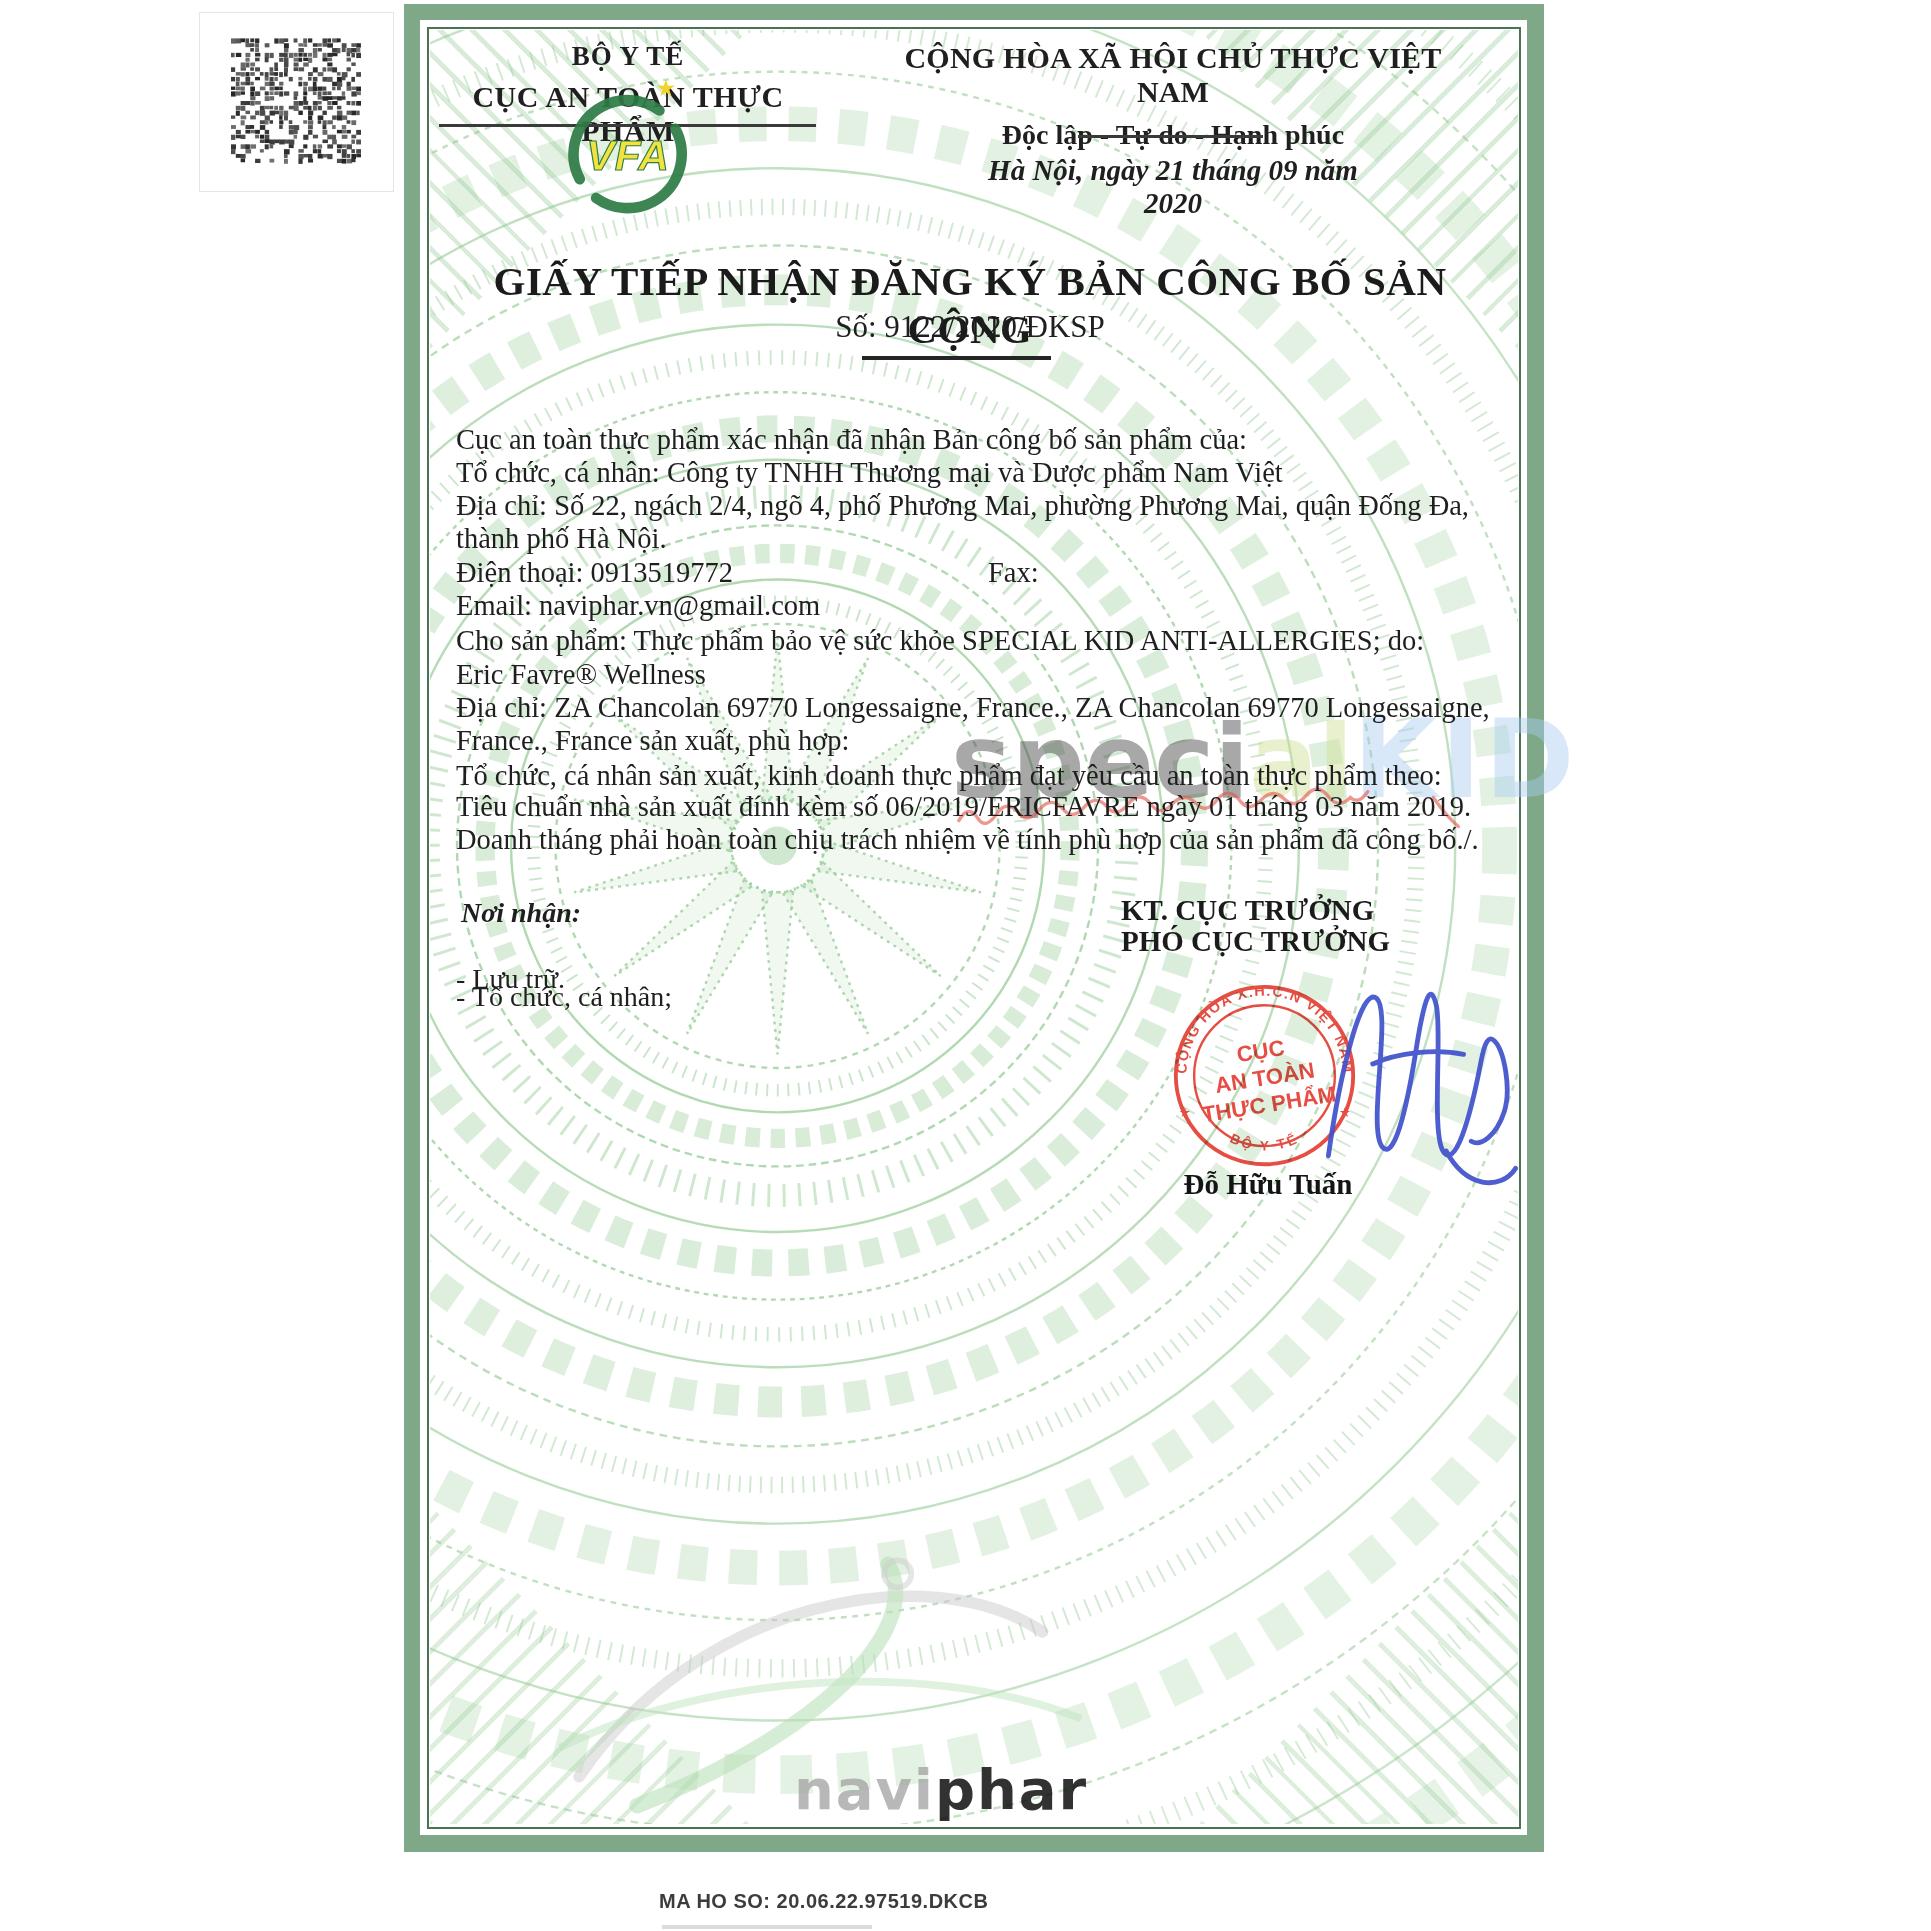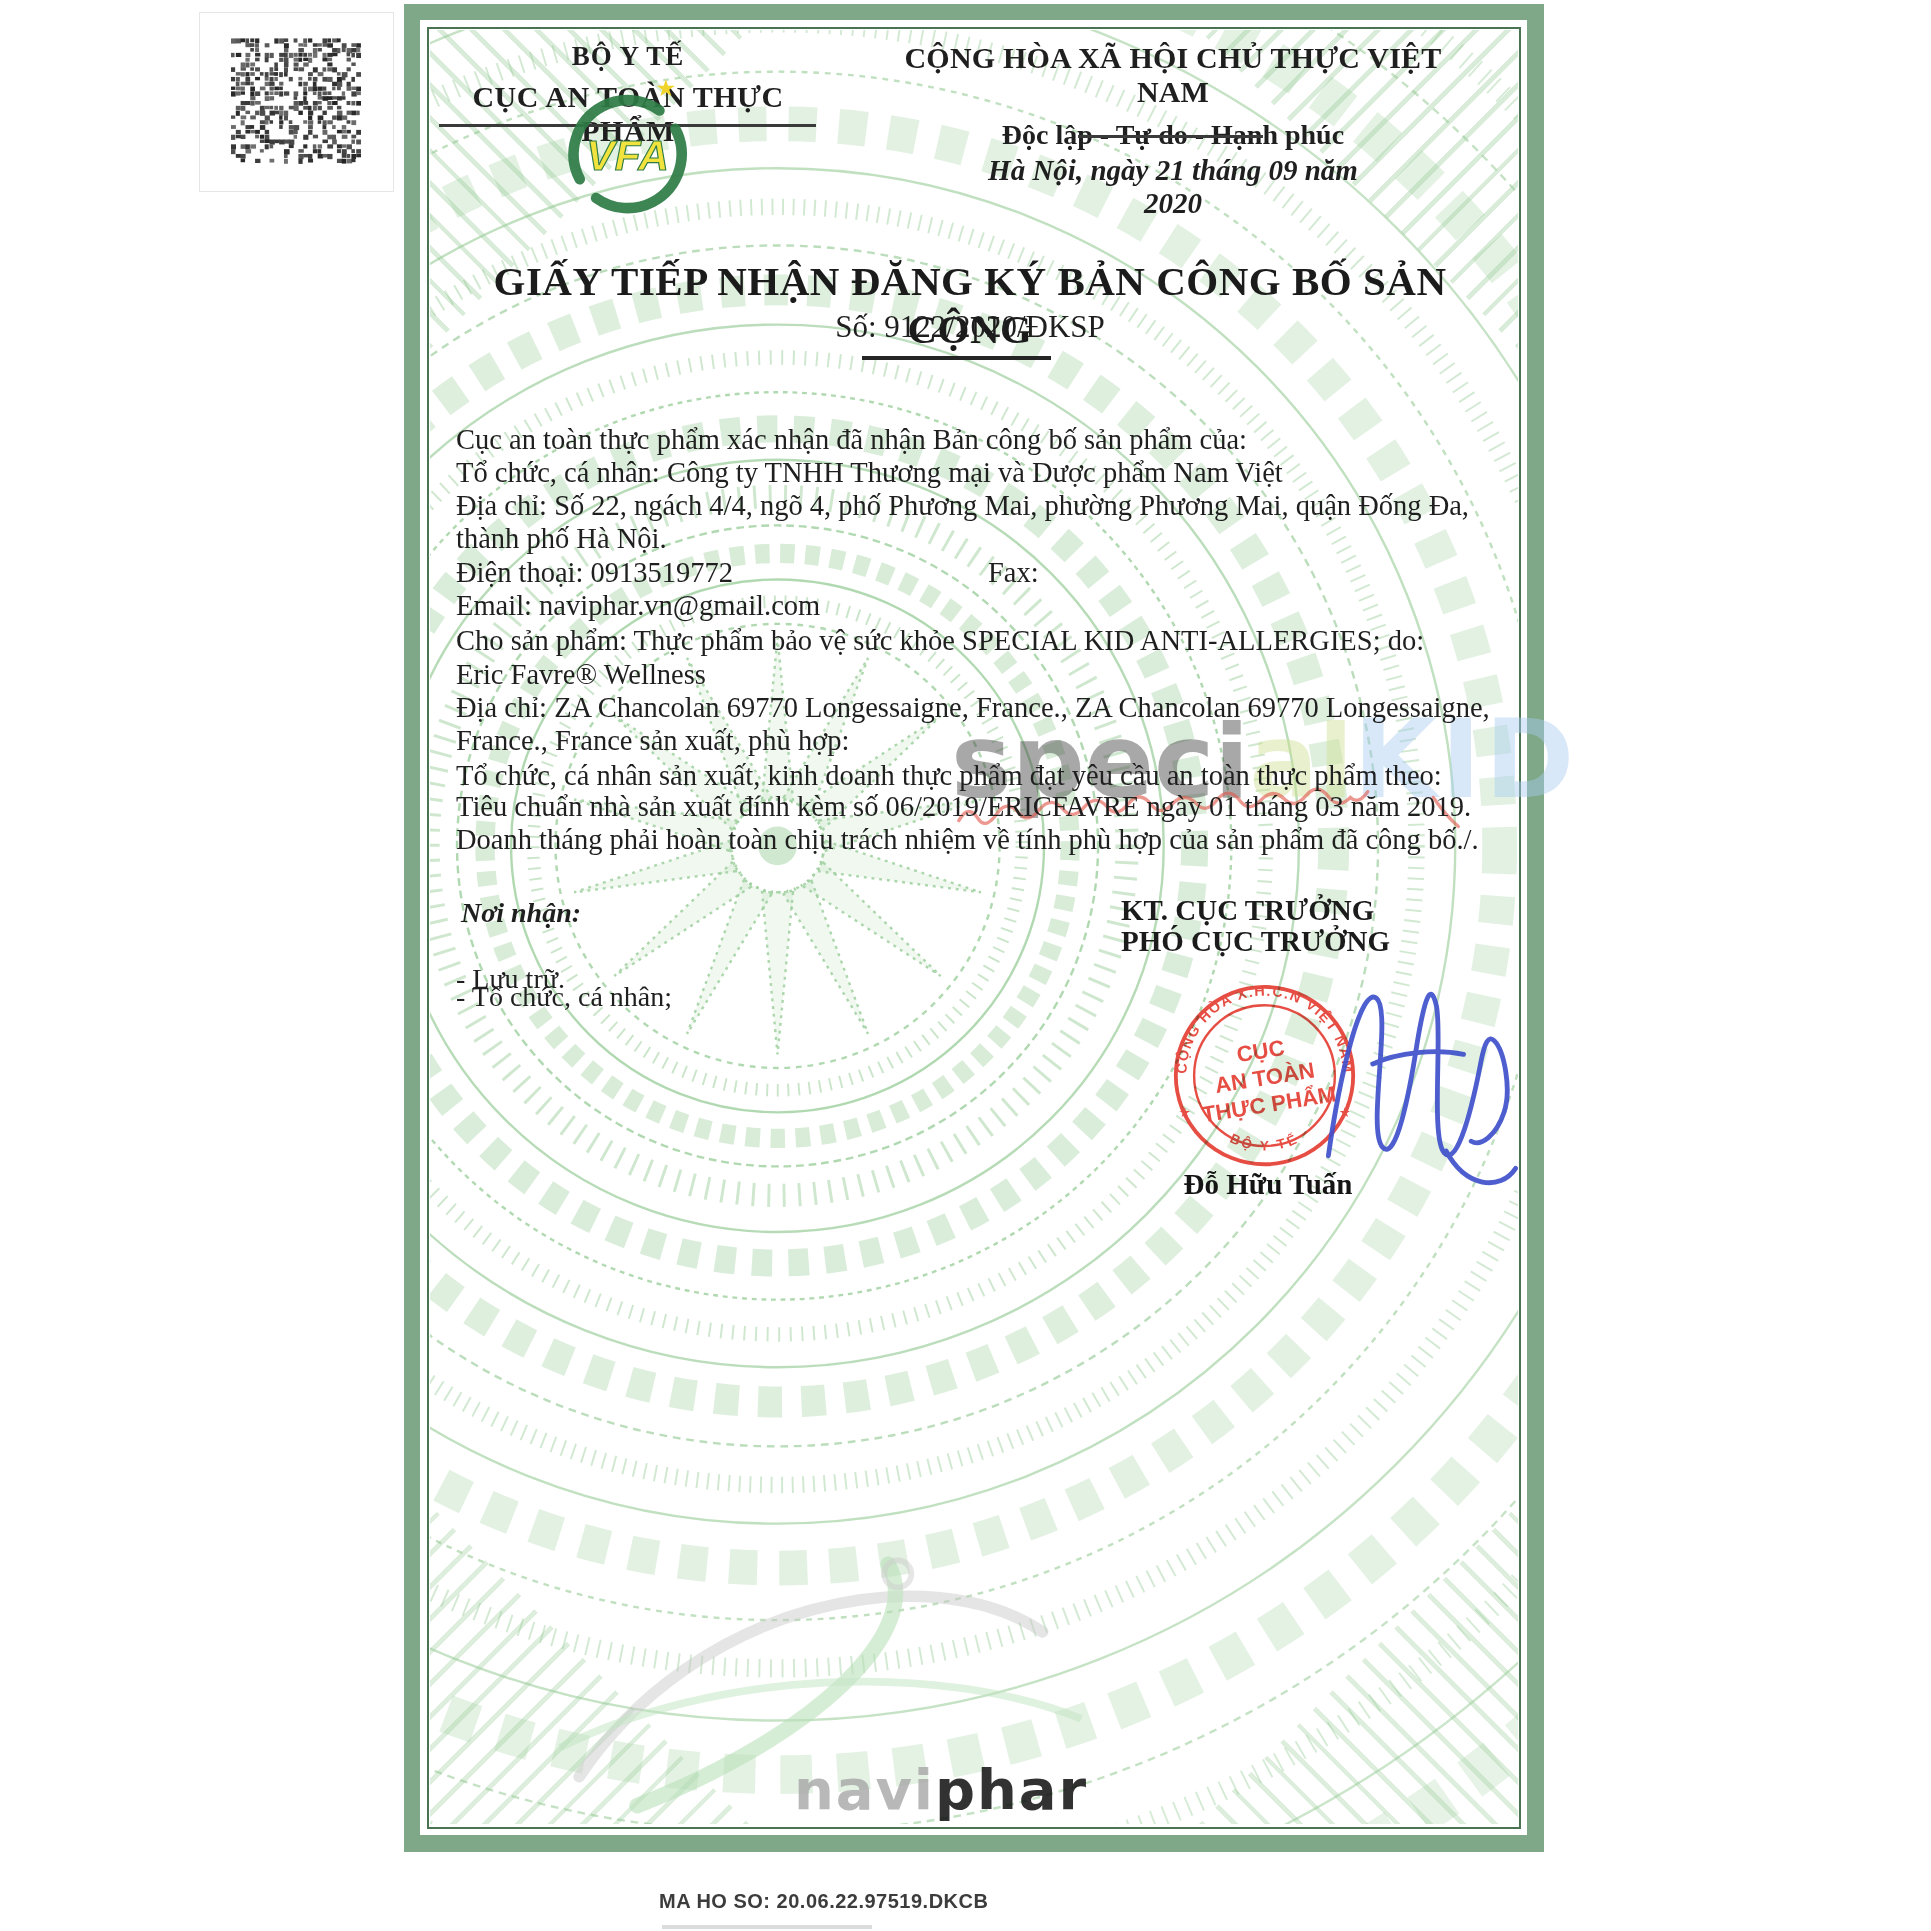--- a/index.html
+++ b/index.html
@@ -510,21 +510,21 @@
   </div>
   <div class="abs rule-right"></div>
   <div class="abs dateline">Hà Nội, ngày 21 tháng 09 năm 2020</div>
 
   <div class="abs doc-title">GIẤY TIẾP NHẬN ĐĂNG KÝ BẢN CÔNG BỐ SẢN CỘNG</div>
   <div class="abs doc-number">Số: 9122/2020/ĐKSP</div>
   <div class="abs num-rule"></div>
 
   <div class="abs bt" style="top:423px">Cục an toàn thực phẩm xác nhận đã nhận Bản công bố sản phẩm của:</div>
   <div class="abs bt" style="top:456px">Tổ chức, cá nhân: Công ty TNHH Thương mại và Dược phẩm Nam Việt</div>
-  <div class="abs bt" style="top:489px">Địa chỉ: Số 22, ngách 4/4, ngõ 4, phố Phương Mai, phường Phương Mai, quận Đống Đa, thành phố Hà Nội.</div>
+  <div class="abs bt" style="top:489px">Địa chỉ: Số 22, ngách 2/4, ngõ 4, phố Phương Mai, phường Phương Mai, quận Đống Đa, thành phố Hà Nội.</div>
   <div class="abs bt" style="top:556px">
     <span>Điện thoại: 0913519772</span>
     <span class="fax">Fax:</span>
   </div>
   <div class="abs bt" style="top:589px">Email: naviphar.vn@gmail.com</div>
   <div class="abs bt" style="top:624px">Cho sản phẩm: Thực phẩm bảo vệ sức khỏe SPECIAL KID ANTI-ALLERGIES; do:</div>
   <div class="abs bt" style="top:658px">Eric Favre® Wellness</div>
   <div class="abs bt" style="top:691px">Địa chỉ: ZA Chancolan 69770 Longessaigne, France., ZA Chancolan 69770 Longessaigne, France., France sản xuất, phù hợp:</div>
   <div class="abs bt" style="top:759px">Tổ chức, cá nhân sản xuất, kinh doanh thực phẩm đạt yêu cầu an toàn thực phẩm theo:</div>
   <div class="abs bt" style="top:790px">Tiêu chuẩn nhà sản xuất đính kèm số 06/2019/ERICFAVRE ngày 01 tháng 03 năm 2019.</div>

